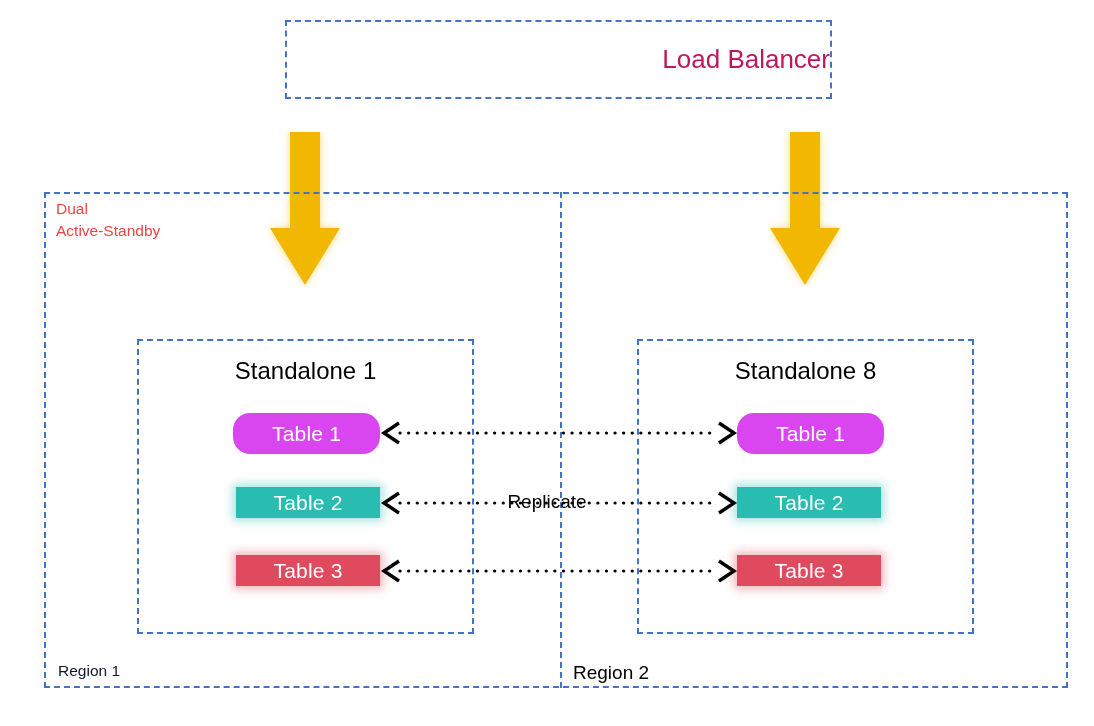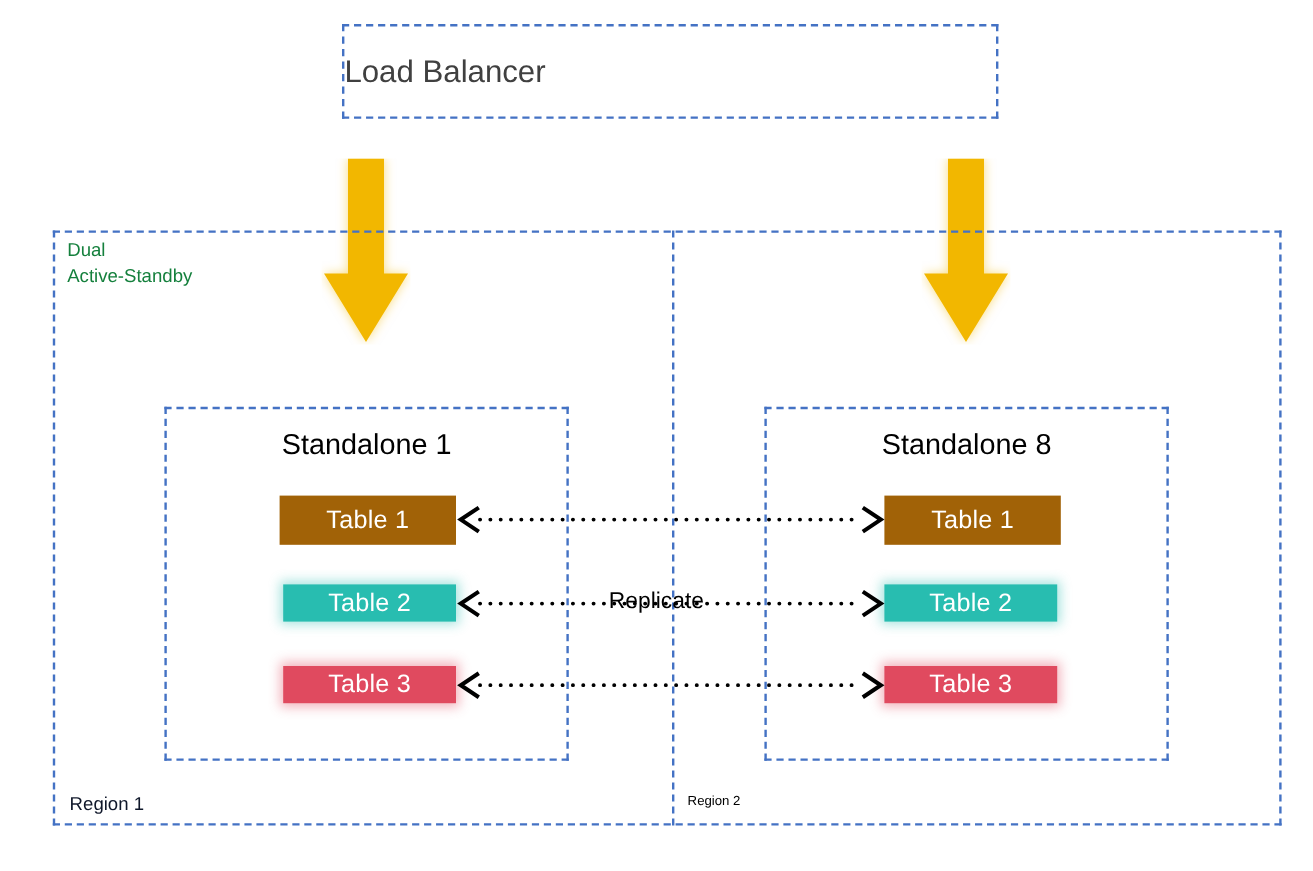--- a/index.html
+++ b/index.html
@@ -32,23 +32,23 @@
     top: 20px;
     width: 547px;
     height: 79px;
   }
   #load-balancer-label {
     position: absolute;
     left: 0;
     right: 0;
     top: 50%;
     transform: translateY(-50%);
-    text-align: left;
+    text-align: right;
     font-size: 26px;
-    color: #404040;
+    color: #be185d;
     line-height: 1.15;
   }
 
   #outer-region-box {
     left: 44px;
     top: 192px;
     width: 1024px;
     height: 496px;
   }
 
@@ -60,37 +60,37 @@
     width: 0;
     height: 496px;
     border-left: 2px dashed #4472C4;
   }
 
   #dual-active-standby-label {
     position: absolute;
     left: 56px;
     top: 198px;
     font-size: 15.5px;
-    color: #15803d;
+    color: #ef4444;
     line-height: 1.42;
     white-space: pre-line;
   }
 
   #region-1-label {
     position: absolute;
     left: 58px;
     top: 662px;
     font-size: 15.5px;
     color: #0f172a;
   }
   #region-2-label {
     position: absolute;
     left: 573px;
     top: 662px;
-    font-size: 11px;
+    font-size: 19px;
     color: #000000;
   }
 
   
   .standalone-box {
     position: absolute;
     border: 2px dashed #4472C4;
     box-sizing: border-box;
     top: 339px;
     width: 337px;
@@ -113,21 +113,21 @@
   .table-chip {
     position: absolute;
     display: flex;
     align-items: center;
     justify-content: center;
     color: #ffffff;
     font-size: 21px;
     box-sizing: border-box;
     letter-spacing: .2px;
   }
-  .chip-green  { background: #a16207; }
+  .chip-green  { background: #d946ef; border-radius: 17px; }
   .chip-teal   { background: #28BDB0; box-shadow: 0 0 9px 3px rgba(40,189,176,.42); }
   .chip-red    { background: #E04A5F; box-shadow: 0 0 9px 3px rgba(224,74,95,.42); }
 
   
   #s1-table-1 { left: 233px; top: 413px; width: 147px; height: 41px; }
   #s1-table-2 { left: 236px; top: 487px; width: 144px; height: 31px; }
   #s1-table-3 { left: 236px; top: 555px; width: 144px; height: 31px; }
   
   #s2-table-1 { left: 737px; top: 413px; width: 147px; height: 41px; }
   #s2-table-2 { left: 737px; top: 487px; width: 144px; height: 31px; }

